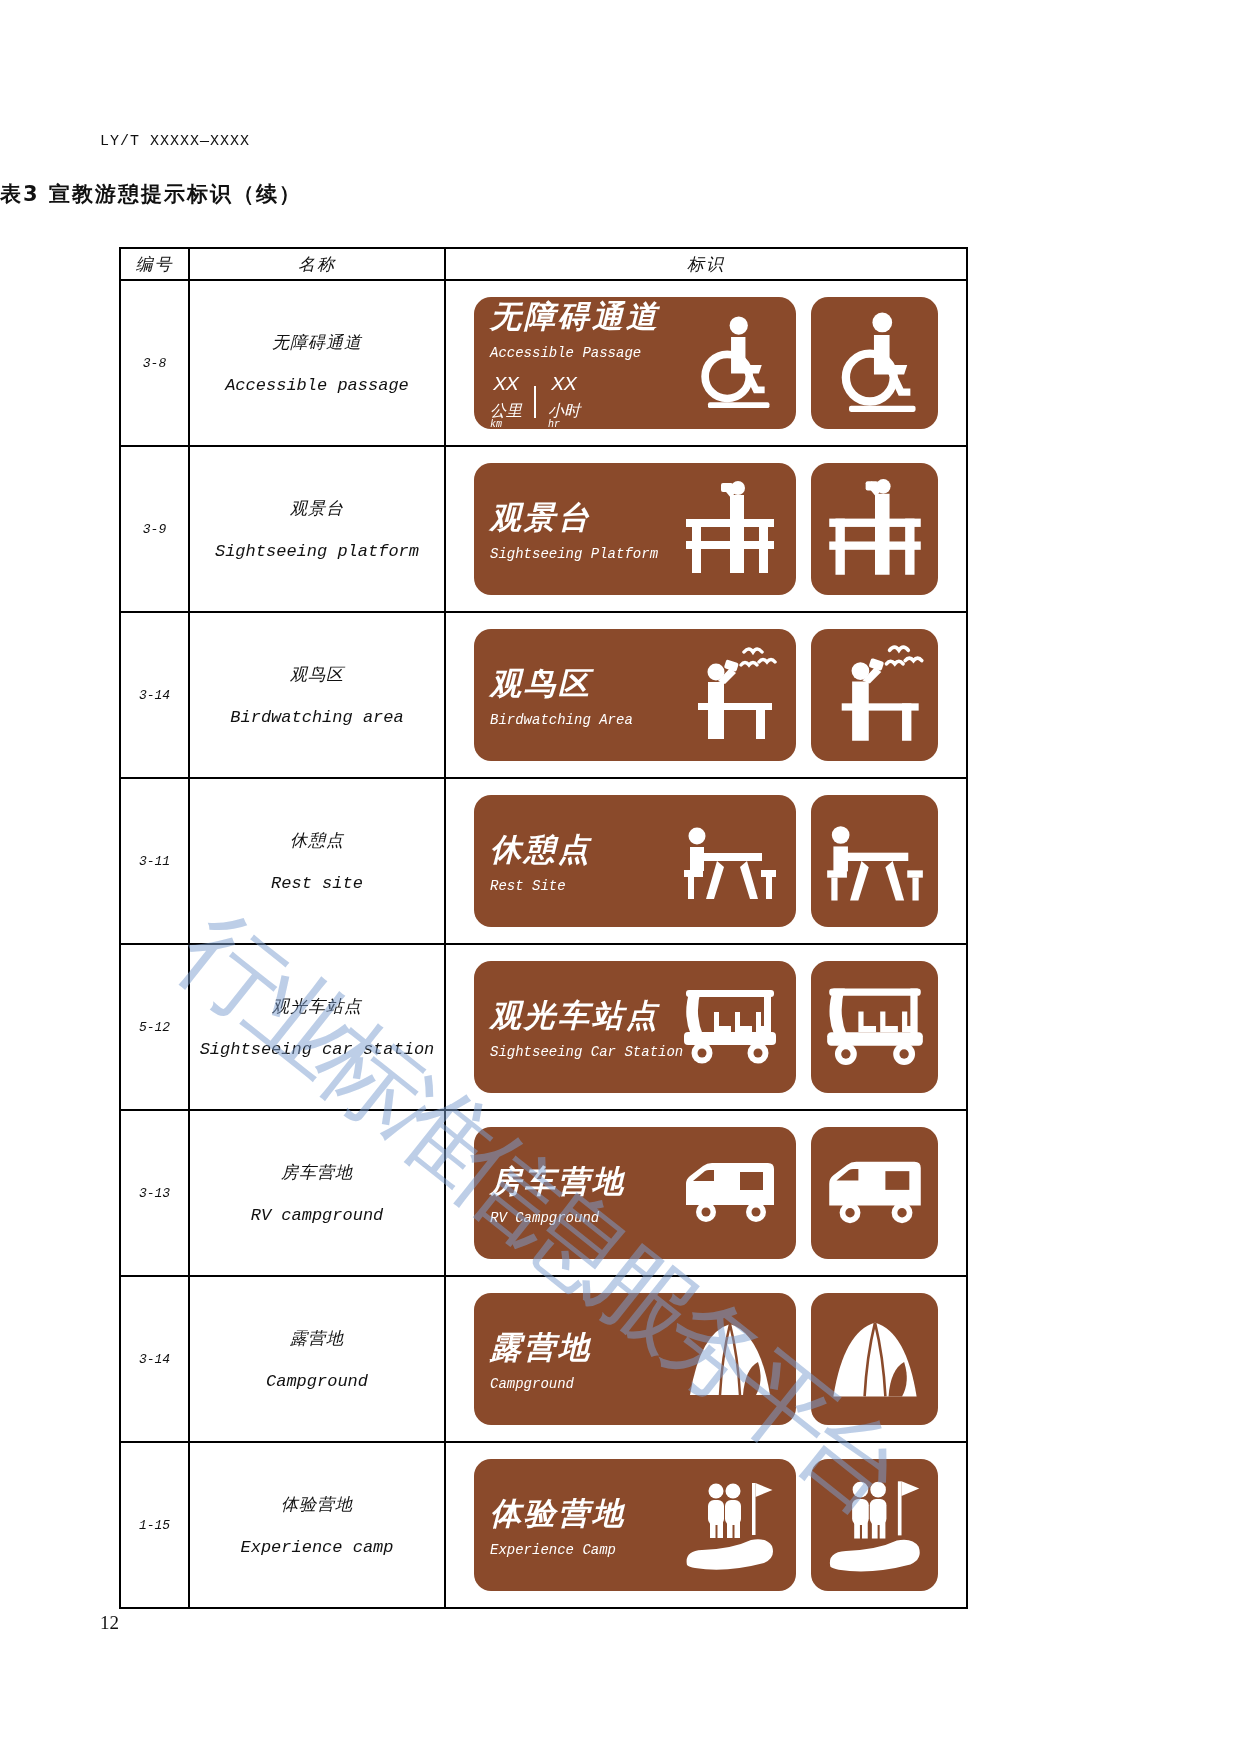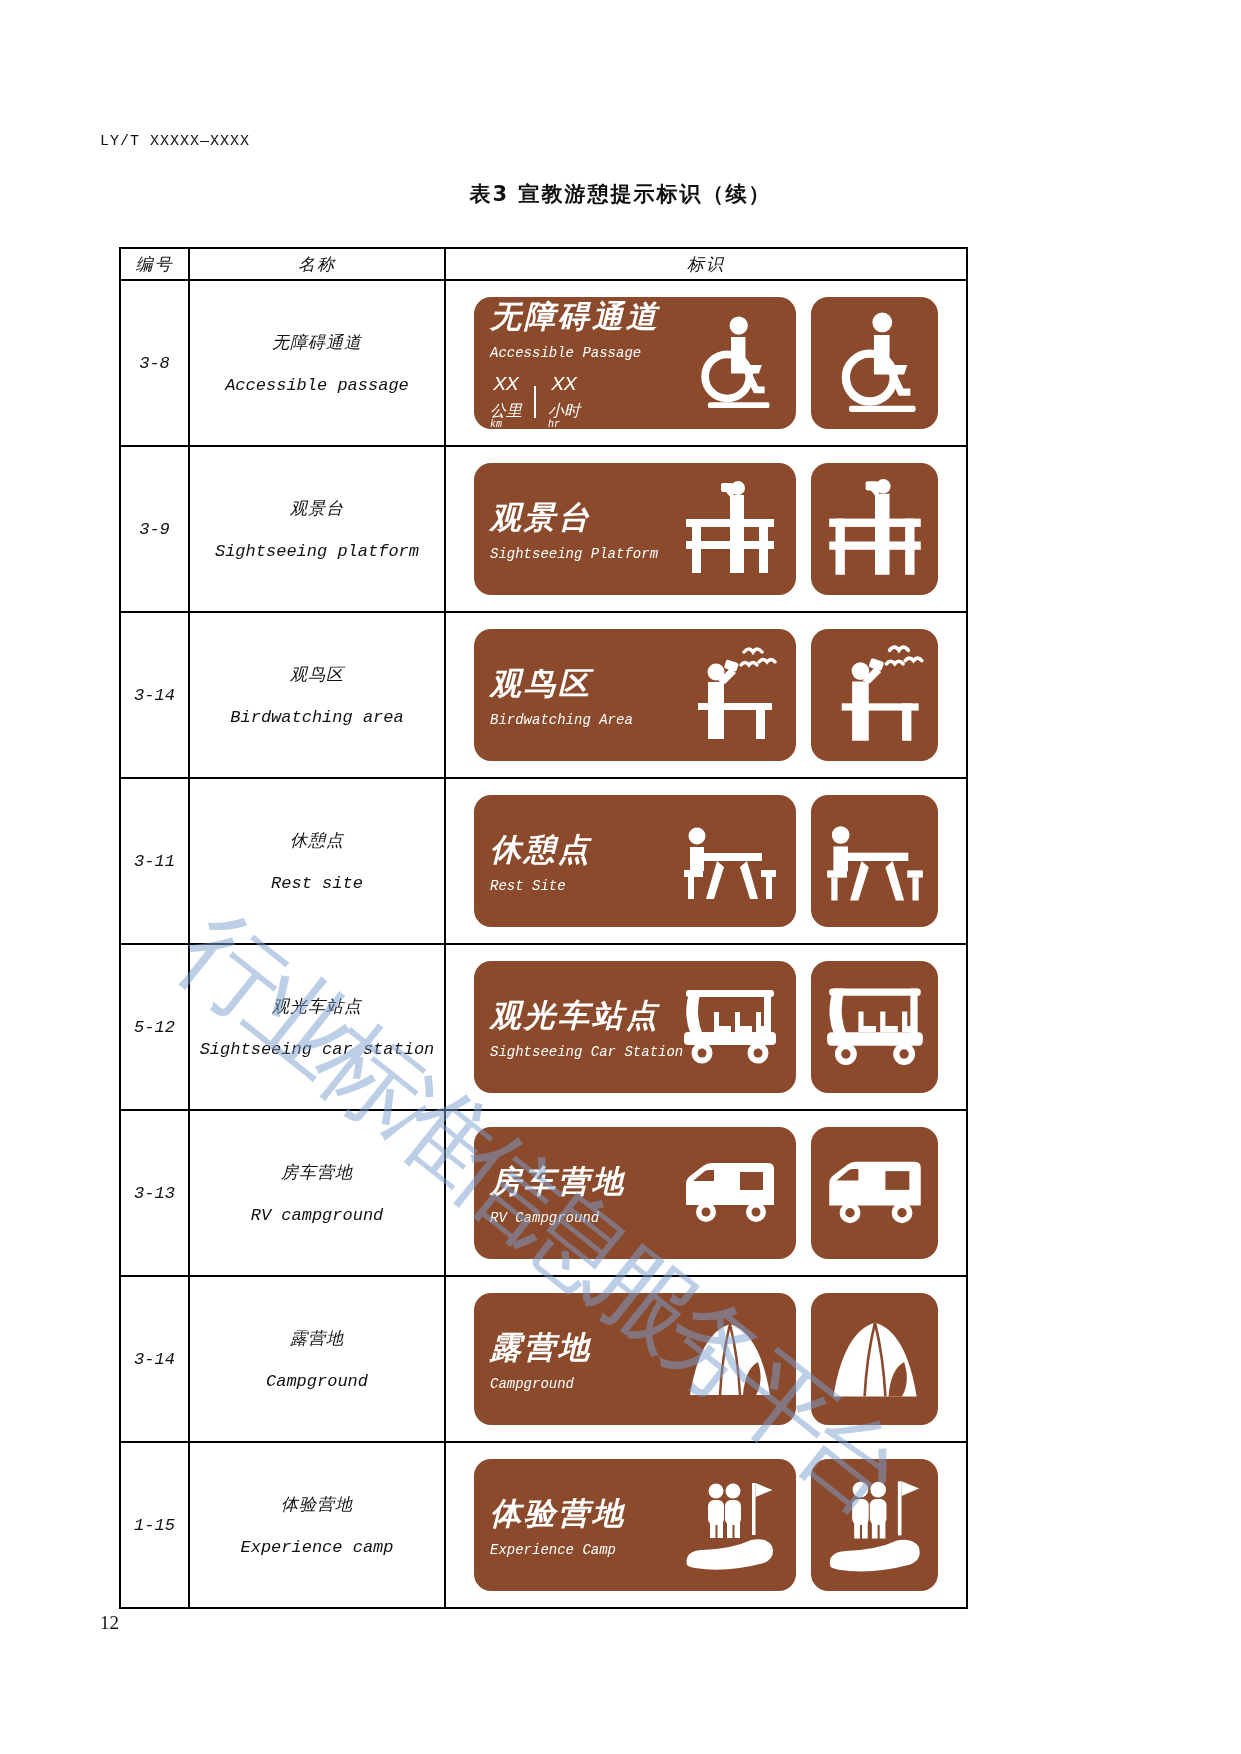--- a/index.html
+++ b/index.html
@@ -13,42 +13,42 @@
     color:#111;
   }
 
   .doc-header{
     position:absolute;left:100px;top:133px;
     font-size:15px;letter-spacing:1px;
     font-family:"Liberation Mono","DejaVu Sans Mono",monospace;
   }
   .doc-title{
     position:absolute;left:0;top:180px;width:100%;
-    text-align:center;font-size:21px;font-weight:bold;letter-spacing:2px;
+    font-size:21px;font-weight:bold;letter-spacing:2px;
   }
 
   table.sign-table{
     position:absolute;left:119px;top:247px;
     border-collapse:collapse;table-layout:fixed;
     background:#fff;
   }
   table.sign-table th, table.sign-table td{
     border:2px solid #000;
     padding:0;
     font-style:italic;
   }
   th.h-id, td.c-id{width:67px;}
   th.h-name, td.c-name{width:254px;}
   th.h-sign, td.c-sign{width:520px;}
   table.sign-table th{
     height:30px;font-weight:normal;font-size:17px;letter-spacing:2px;
   }
   table.sign-table td{height:164px;vertical-align:middle;}
 
-  td.c-id{text-align:center;font-size:17px;font-family:"Liberation Mono","DejaVu Sans Mono",monospace;}
+  td.c-id{text-align:center;font-size:13px;font-family:"Liberation Mono","DejaVu Sans Mono",monospace;}
   td.c-name{text-align:center;}
   .name-zh{font-size:17px;letter-spacing:1px;margin-bottom:22px;}
   .name-en{font-size:17px;font-family:"Liberation Mono","DejaVu Sans Mono",monospace;}
 
   .sign-wrap{display:flex;align-items:center;gap:15px;padding-left:28px;}
   .sign-rect{
     width:322px;height:132px;flex-shrink:0;
     background:var(--brown);border-radius:17px;
     display:flex;align-items:center;justify-content:space-between;
     padding:0 16px;box-sizing:border-box;color:#fff;

